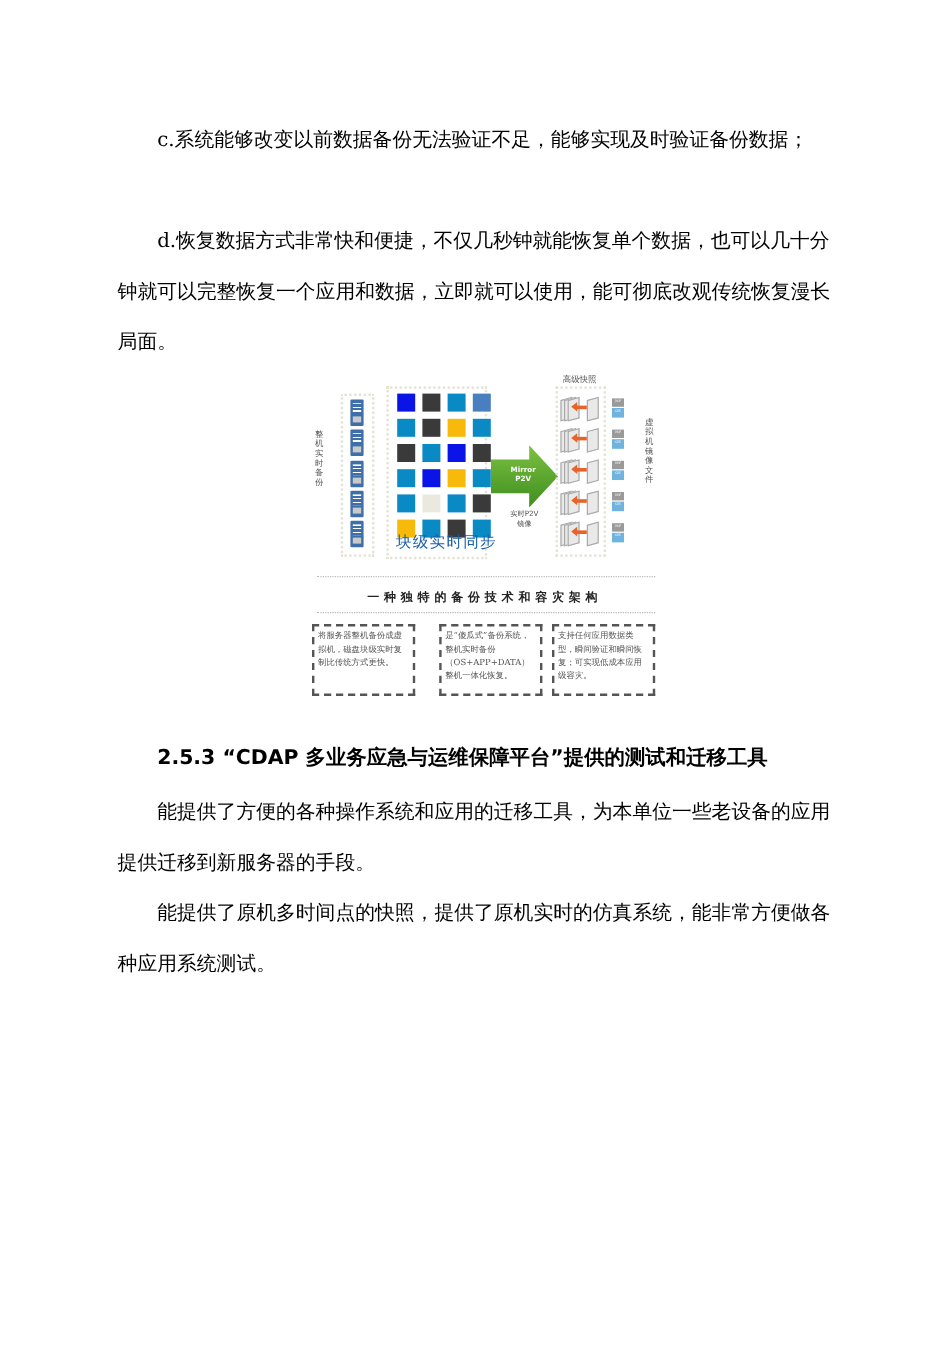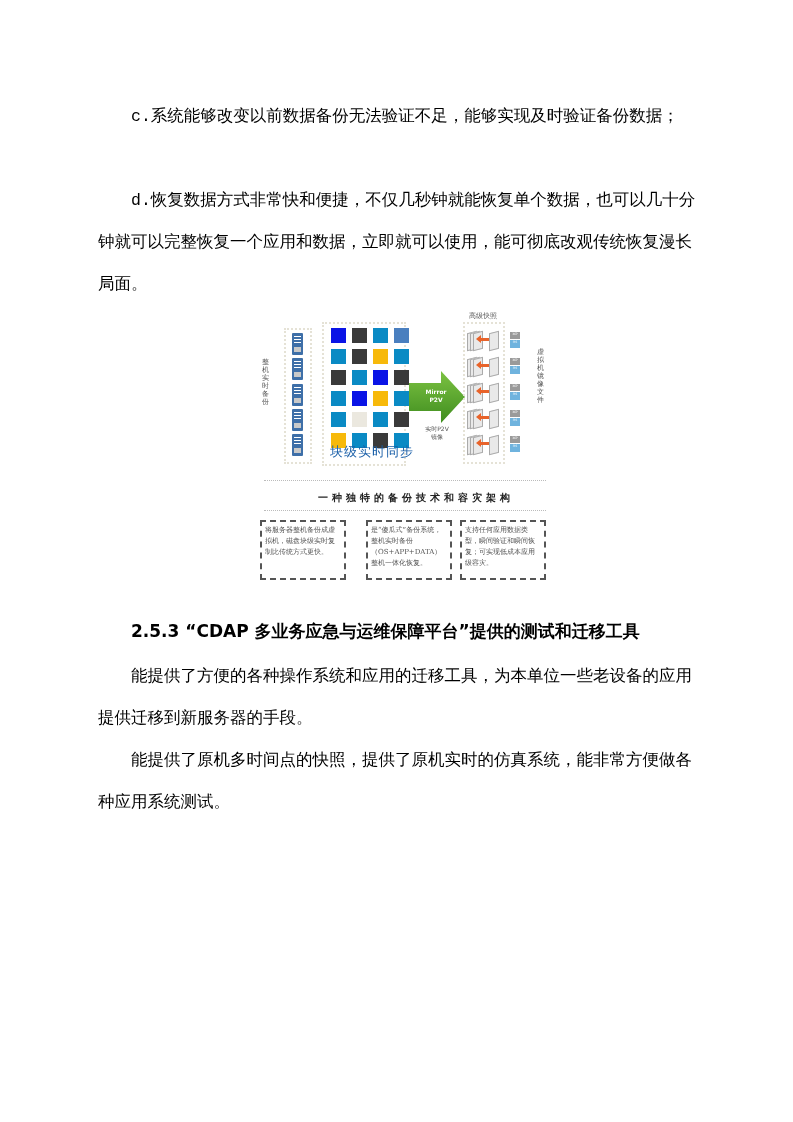--- a/index.html
+++ b/index.html
@@ -1,26 +1,26 @@
 <!DOCTYPE html>
 <html><head>
   <meta charset="utf-8">
   <style>
     html, body { margin:0; padding:0; background:#ffffff; }
     body { width:793px; height:1122px; position:relative; overflow:hidden;
       font-family:"DejaVu Serif","Liberation Serif",serif; color:#000; }
-    .para { position:absolute; left:98px; width:598px; font-size:16.5px; line-height:42px; margin:0;font-family:Liberation Mono, monospace; }
+    .para { position:absolute; left:98px; width:598px; font-size:16.5px; line-height:42px; margin:0; }
     .para .indent { display:inline-block; width:33px; }
     .heading { position:absolute; left:131px; top:620px; font-size:17px; font-weight:bold;
       font-family:"DejaVu Sans","Liberation Sans",sans-serif; white-space:nowrap;text-align:right; }
 
     
     .fig { position:absolute; left:258px; top:308px; width:292px; height:278px; }
     .dotbox { position:absolute; border:2px dotted #e5e2d6; }
-    .vlabel { position:absolute; font-size:7px; color:#555; width:8px; line-height:8px; text-align:left;
+    .vlabel { position:absolute; font-size:7px; color:#555; width:8px; line-height:8px; text-align:center;
       font-family:"DejaVu Sans",sans-serif; }
     .server { position:absolute; width:11px; height:22px; background:#3e6fa8; border-radius:1px; }
     .server::before { content:""; position:absolute; left:2px; top:3px; width:7px; height:9px;
       background:repeating-linear-gradient(#fff 0 1px, #3e6fa8 1px 3px); }
     .server::after { content:""; position:absolute; left:2px; top:14px; width:7px; height:5px; background:#c9c9c9; }
     .grid { position:absolute; left:73px; top:20px; display:grid; grid-template-columns:repeat(4,15px);
       grid-auto-rows:15px; gap:6px; }
     .cell { width:15px; height:15px; }
     .sync-label { position:absolute; left:72px; top:135px; font-size:13px; color:#1a5fa8;
       font-family:"DejaVu Sans",sans-serif; letter-spacing:1px; }
@@ -32,21 +32,21 @@
     .snap-title { position:absolute; left:211px; top:3px; font-size:7px; color:#555; font-family:"DejaVu Sans",sans-serif; }
     .snap { position:absolute; width:30px; height:20px; }
     .page { position:absolute; width:8px; height:16px; background:#e9e9e9; border:1px solid #aaa; transform:skewY(-15deg); }
     .snap-arrow { position:absolute; left:13px; top:8px; width:9px; height:3px; background:#e8632a; }
     .snap-arrow::before { content:""; position:absolute; left:-4px; top:-3px; border-right:5px solid #e8632a;
       border-top:4px solid transparent; border-bottom:4px solid transparent; }
     .vm { position:absolute; width:10px; height:16px; }
     .vm .top { height:7px; background:#9a9a9a; font-size:3px; color:#fff; text-align:center; }
     .vm .bot { height:8px; margin-top:1px; background:#6fb3de; font-size:3px; color:#fff; text-align:center; }
     .sep { position:absolute; left:6px; width:282px; border-top:1px dotted #bbb; }
-    .tagline { position:absolute; left:12px; top:183px; width:292px; text-align:center; font-size:10px;
+    .tagline { position:absolute; left:0; top:183px; width:292px; text-align:center; font-size:10px;
       font-weight:bold; letter-spacing:4px; color:#222; font-family:"DejaVu Sans",sans-serif; }
     .cbox { position:absolute; top:212px; width:86px; height:60px; border:2px dashed #555;
       font-size:7px; line-height:11px; color:#555; padding:3px 3px; box-sizing:border-box; }
   </style>
 </head>
 <body>
 
 <p class="para" style="top:96px;"><span class="indent"></span><span>c.系统能够改变以前数据备份无法验证不足，能够实现及时验证备份数据；</span></p>
 
 <p class="para" style="top:180px;"><span class="indent"></span><span>d.恢复数据方式非常快和便捷，不仅几秒钟就能恢复单个数据，也可以几十分钟就可以完整恢复一个应用和数据，立即就可以使用，能可彻底改观传统恢复漫长局面。</span></p>

